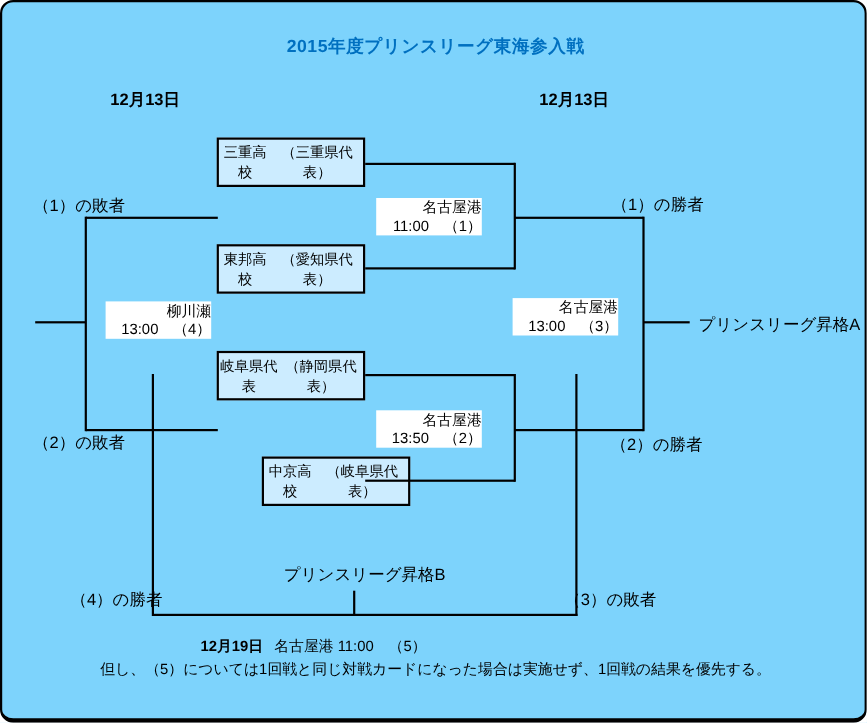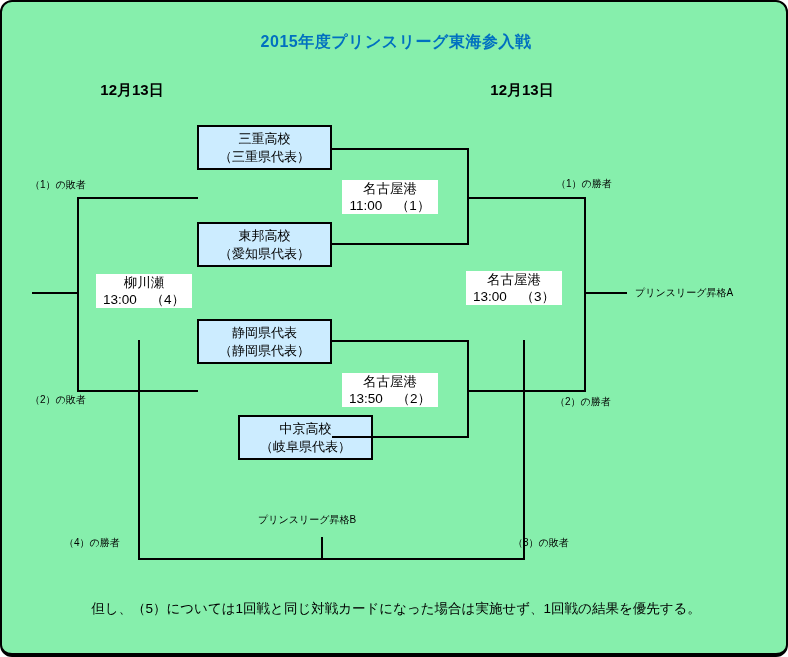--- a/index.html
+++ b/index.html
@@ -3,46 +3,46 @@
 <meta charset="utf-8">
 <style>
   html,body{margin:0;padding:0;background:#ffffff;}
   .page{
     position:relative;
     width:788px;height:657px;
     box-sizing:border-box;
     border:2px solid #000;
     border-bottom-width:4px;
     border-radius:12px;
-    background:#86efac;
+    background:#7dd3fc;
     font-family:"Liberation Sans", sans-serif;
     color:#000;
     overflow:hidden;
   }
   .title{
     position:absolute;left:0;top:30px;width:788px;
     text-align:center;font-size:16px;font-weight:bold;color:#0070C0;
     letter-spacing:0.5px;
   }
   .date-col{
     position:absolute;top:79px;width:120px;text-align:center;
     font-size:15px;font-weight:bold;
   }
   .team-box{
     position:absolute;left:195px;width:135px;height:45px;
     box-sizing:border-box;border:2px solid #000;background:#CCECFF;
-    display:flex;flex-direction:column;justify-content:center;align-items:center;
+    display:flex;justify-content:center;align-items:center;
     font-size:13px;line-height:18px;text-align:center;
   }
   .match-label{
-    position:absolute;width:96px;text-align:center;
+    position:absolute;width:96px;text-align:right;
     font-size:13.5px;line-height:17px;background:#fff;
   }
   .side-label{
-    position:absolute;font-size:10px;white-space:nowrap;
+    position:absolute;font-size:15px;white-space:nowrap;
   }
   .hl{position:absolute;height:2px;background:#000;}
   .vl{position:absolute;width:2px;background:#000;}
   .match5-line{
     position:absolute;left:118px;top:577px;width:330px;text-align:center;
     font-size:13.5px;white-space:nowrap;
   }
   .match5-line .m5-date{font-weight:bold;}
   .match5-line .m5-detail{margin-left:10px;}
   .note{
@@ -62,21 +62,21 @@
 
   <div class="team-box" style="top:123px;">
     <div>三重高校</div>
     <div>（三重県代表）</div>
   </div>
   <div class="team-box" style="top:220px;">
     <div>東邦高校</div>
     <div>（愛知県代表）</div>
   </div>
   <div class="team-box" style="top:317px;">
-    <div>静岡県代表</div>
+    <div>岐阜県代表</div>
     <div>（静岡県代表）</div>
   </div>
   <div class="team-box" style="top:413px;margin-left:41px;">
     <div>中京高校</div>
     <div>（岐阜県代表）</div>
   </div>
 
   <div class="hl" style="left:330px;top:146px;width:136px;"></div>
   <div class="hl" style="left:330px;top:241px;width:136px;"></div>
   <div class="vl" style="left:465px;top:146px;height:97px;"></div>
@@ -119,15 +119,18 @@
 
   <div class="side-label" style="left:28px;top:176px;">（1）の敗者</div>
   <div class="side-label" style="left:28px;top:391px;">（2）の敗者</div>
   <div class="side-label" style="left:554px;top:175px;">（1）の勝者</div>
   <div class="side-label" style="left:553px;top:393px;">（2）の勝者</div>
   <div class="side-label" style="left:62px;top:534px;">（4）の勝者</div>
   <div class="side-label" style="left:511px;top:534px;">（3）の敗者</div>
   <div class="side-label" style="left:633px;top:284px;">プリンスリーグ昇格A</div>
   <div class="side-label" style="left:256px;top:511px;text-align:center;">プリンスリーグ昇格B</div>
 
+  <div class="match5-line">
+    <span class="m5-date">12月19日</span><span class="m5-detail">名古屋港 11:00　（5）</span>
+  </div>
   <div class="note">但し、（5）については1回戦と同じ対戦カードになった場合は実施せず、1回戦の結果を優先する。</div>
 
 </div>
 
 </body></html>

